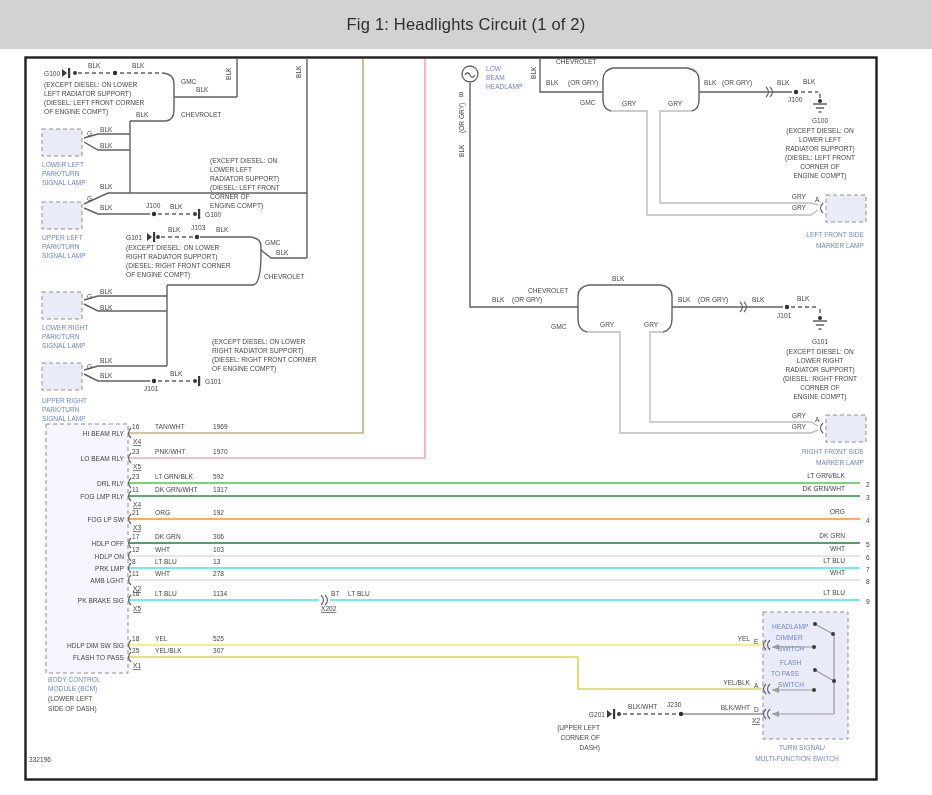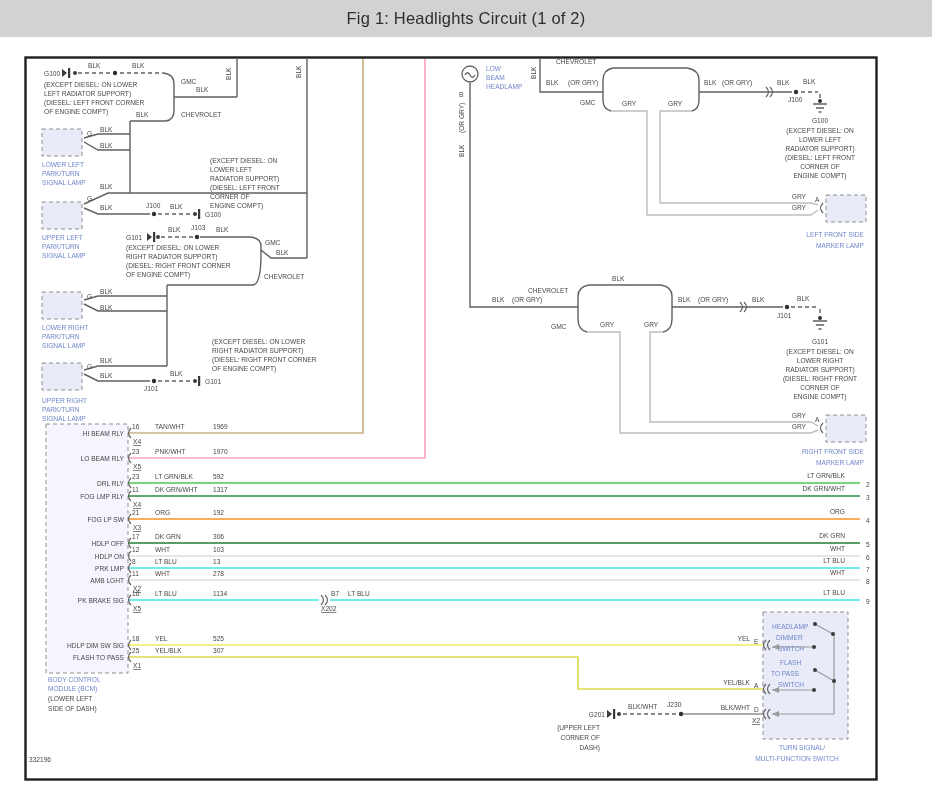--- a/index.html
+++ b/index.html
@@ -1,18 +1,18 @@
 <!DOCTYPE html>
 <html><head>
 <meta charset="utf-8">
 <style>
   html,body{margin:0;padding:0;background:#ffffff;}
   .stage{position:relative;width:932px;height:795px;background:#ffffff;overflow:hidden;
          font-family:"Liberation Sans",sans-serif;}
-  .header{position:absolute;left:0;top:0;width:932px;height:37px;background:#d2d2d2;
+  .header{position:absolute;left:0;top:0;width:932px;height:49px;background:#d2d2d2;
           display:flex;align-items:center;justify-content:center;}
   .header span{font-size:16.5px;color:#2e2e2e;letter-spacing:.2px;}
   svg{position:absolute;left:0;top:0;}
   text{font-family:"Liberation Sans",sans-serif;}
   .lbl{font-size:6.6px;fill:#474747;}
   .blue{fill:#6f86ca;}
 </style>
 </head>
 <body>
 

